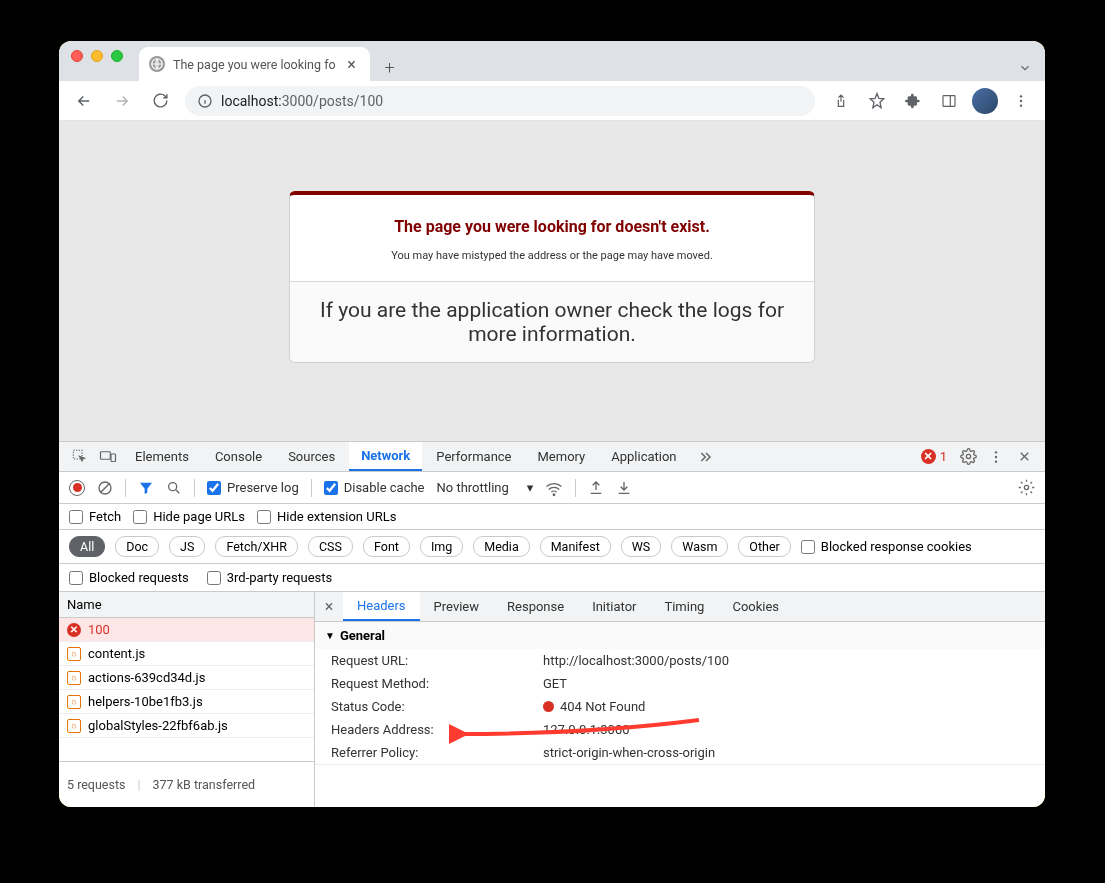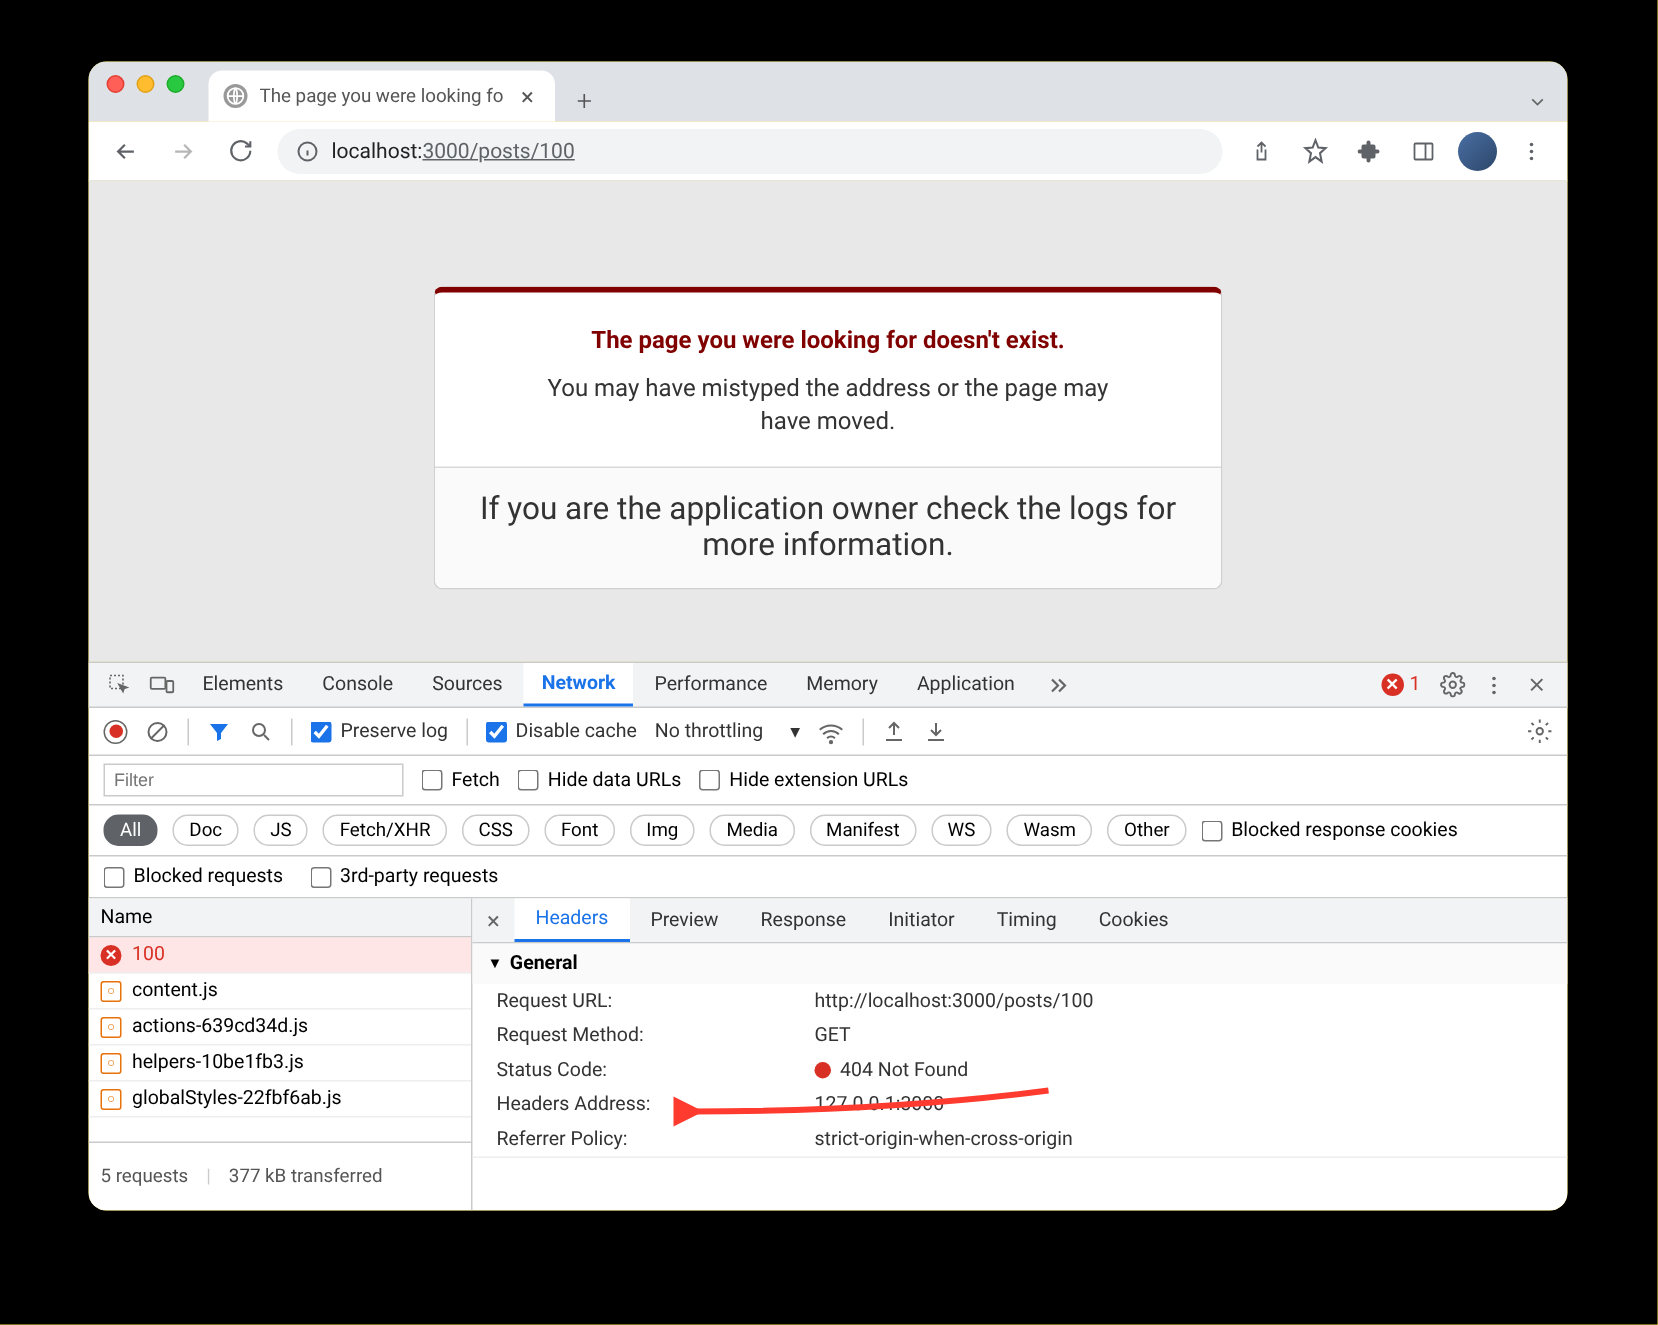--- a/index.html
+++ b/index.html
@@ -22,31 +22,31 @@
 .tabbar .spacer { flex: 1; }
 .win-menu { width: 40px; display: flex; align-items: center; justify-content: center; color: #666; font-size: 14px; margin-bottom: 6px; }
 
 
 .addrbar { height: 40px; background: #fff; display: flex; align-items: center; padding: 0 8px; gap: 4px; border-bottom: 1px solid #e3e3e3; }
 .nav-btn { width: 34px; height: 34px; display: flex; align-items: center; justify-content: center; color: #5f6368; border-radius: 50%; cursor: pointer; }
 .nav-btn.disabled { color: #b6b6b6; }
 .omnibox { flex: 1; height: 30px; background: #f1f3f4; border-radius: 15px; display: flex; align-items: center; padding: 0 12px; gap: 8px; font-size: 14px; color: #202124; margin: 0 6px 0 4px; max-width: 700px; }
 .omnibox .info { color: #5f6368; }
 .omnibox .host { color: #202124; }
-.omnibox .path { color: #5f6368; text-decoration: underline; }
+.omnibox .path { color: #5f6368; }
 .toolbar-icons { display: flex; gap: 4px; align-items: center; margin-left: auto; }
 .ticon { width: 32px; height: 32px; display: flex; align-items: center; justify-content: center; color: #5f6368; cursor: pointer; }
 .avatar { width: 26px; height: 26px; border-radius: 50%; background: linear-gradient(135deg, #4a6fa5, #2c4668); }
 
 
 .viewport { flex: 0 0 320px; background: #e8e8e8; display: flex; align-items: flex-start; justify-content: center; padding-top: 70px; }
 .errcard { width: 526px; background: #fff; border: 1px solid #d0d0d0; border-top: 4px solid #800000; border-radius: 6px; overflow: hidden; }
 .errcard .main { padding: 22px 24px 18px; text-align: center; }
 .errcard h1 { font-size: 16px; font-weight: 700; color: #800000; margin-bottom: 12px; }
-.errcard p { font-size: 16px; color: #333; line-height: 1.4; max-width: 380px; margin: 0 auto; }
+.errcard p { font-size: 11px; color: #333; line-height: 1.4; max-width: 380px; margin: 0 auto; }
 .errcard .foot { background: #fafafa; border-top: 1px solid #d9d9d9; padding: 16px 18px; text-align: center; font-size: 21px; color: #333; }
 
 
 .devtools { flex: 1; display: flex; flex-direction: column; border-top: 1px solid #cacaca; background: #fff; }
 .dt-tabs { height: 30px; display: flex; align-items: center; padding: 0 8px; border-bottom: 1px solid #cacaca; font-size: 13px; color: #333; gap: 2px; background: #f1f3f4; }
 .dt-tabs .tabi { padding: 6px 12px; cursor: pointer; }
 .dt-tabs .tabi.active { color: #1a73e8; border-bottom: 2px solid #1a73e8; background: #fff; font-weight: bold; }
 .dt-tabs .dticon { width: 26px; height: 26px; display: flex; align-items: center; justify-content: center; cursor: pointer; }
 .dt-tabs .spacer2 { flex: 1; }
 .errbadge { display: flex; align-items: center; gap: 4px; color: #d93025; font-size: 13px; margin-right: 6px; }
@@ -302,28 +302,27 @@
       <div style="flex:1"></div>
       <div>
           <svg width="17" height="17" viewBox="0 0 24 24" fill="none" stroke="#666" stroke-width="1.8">
             <circle cx="12" cy="12" r="3"></circle>
             <path d="M12 1v3M12 20v3M4.2 4.2l2.1 2.1M17.7 17.7l2.1 2.1M1 12h3M20 12h3M4.2 19.8l2.1-2.1M17.7 6.3l2.1-2.1"></path>
           </svg>
         </div>
     </div>
 
     <div class="dt-filterbar">
-      <input class="filter-input" placeholder="Filter" style="">
       <label class="cb">
           <input type="checkbox" style="">
           <span>Fetch</span>
         </label>
       <label class="cb">
           <input type="checkbox" style="">
-          <span>Hide data URLs</span>
+          <span>Hide page URLs</span>
         </label>
       <label class="cb">
           <input type="checkbox" style="">
           <span>Hide extension URLs</span>
         </label>
     </div>
 
     <div class="dt-filterbar2">
       <span class="pill active">All</span>
       <span class="pill">Doc</span>

